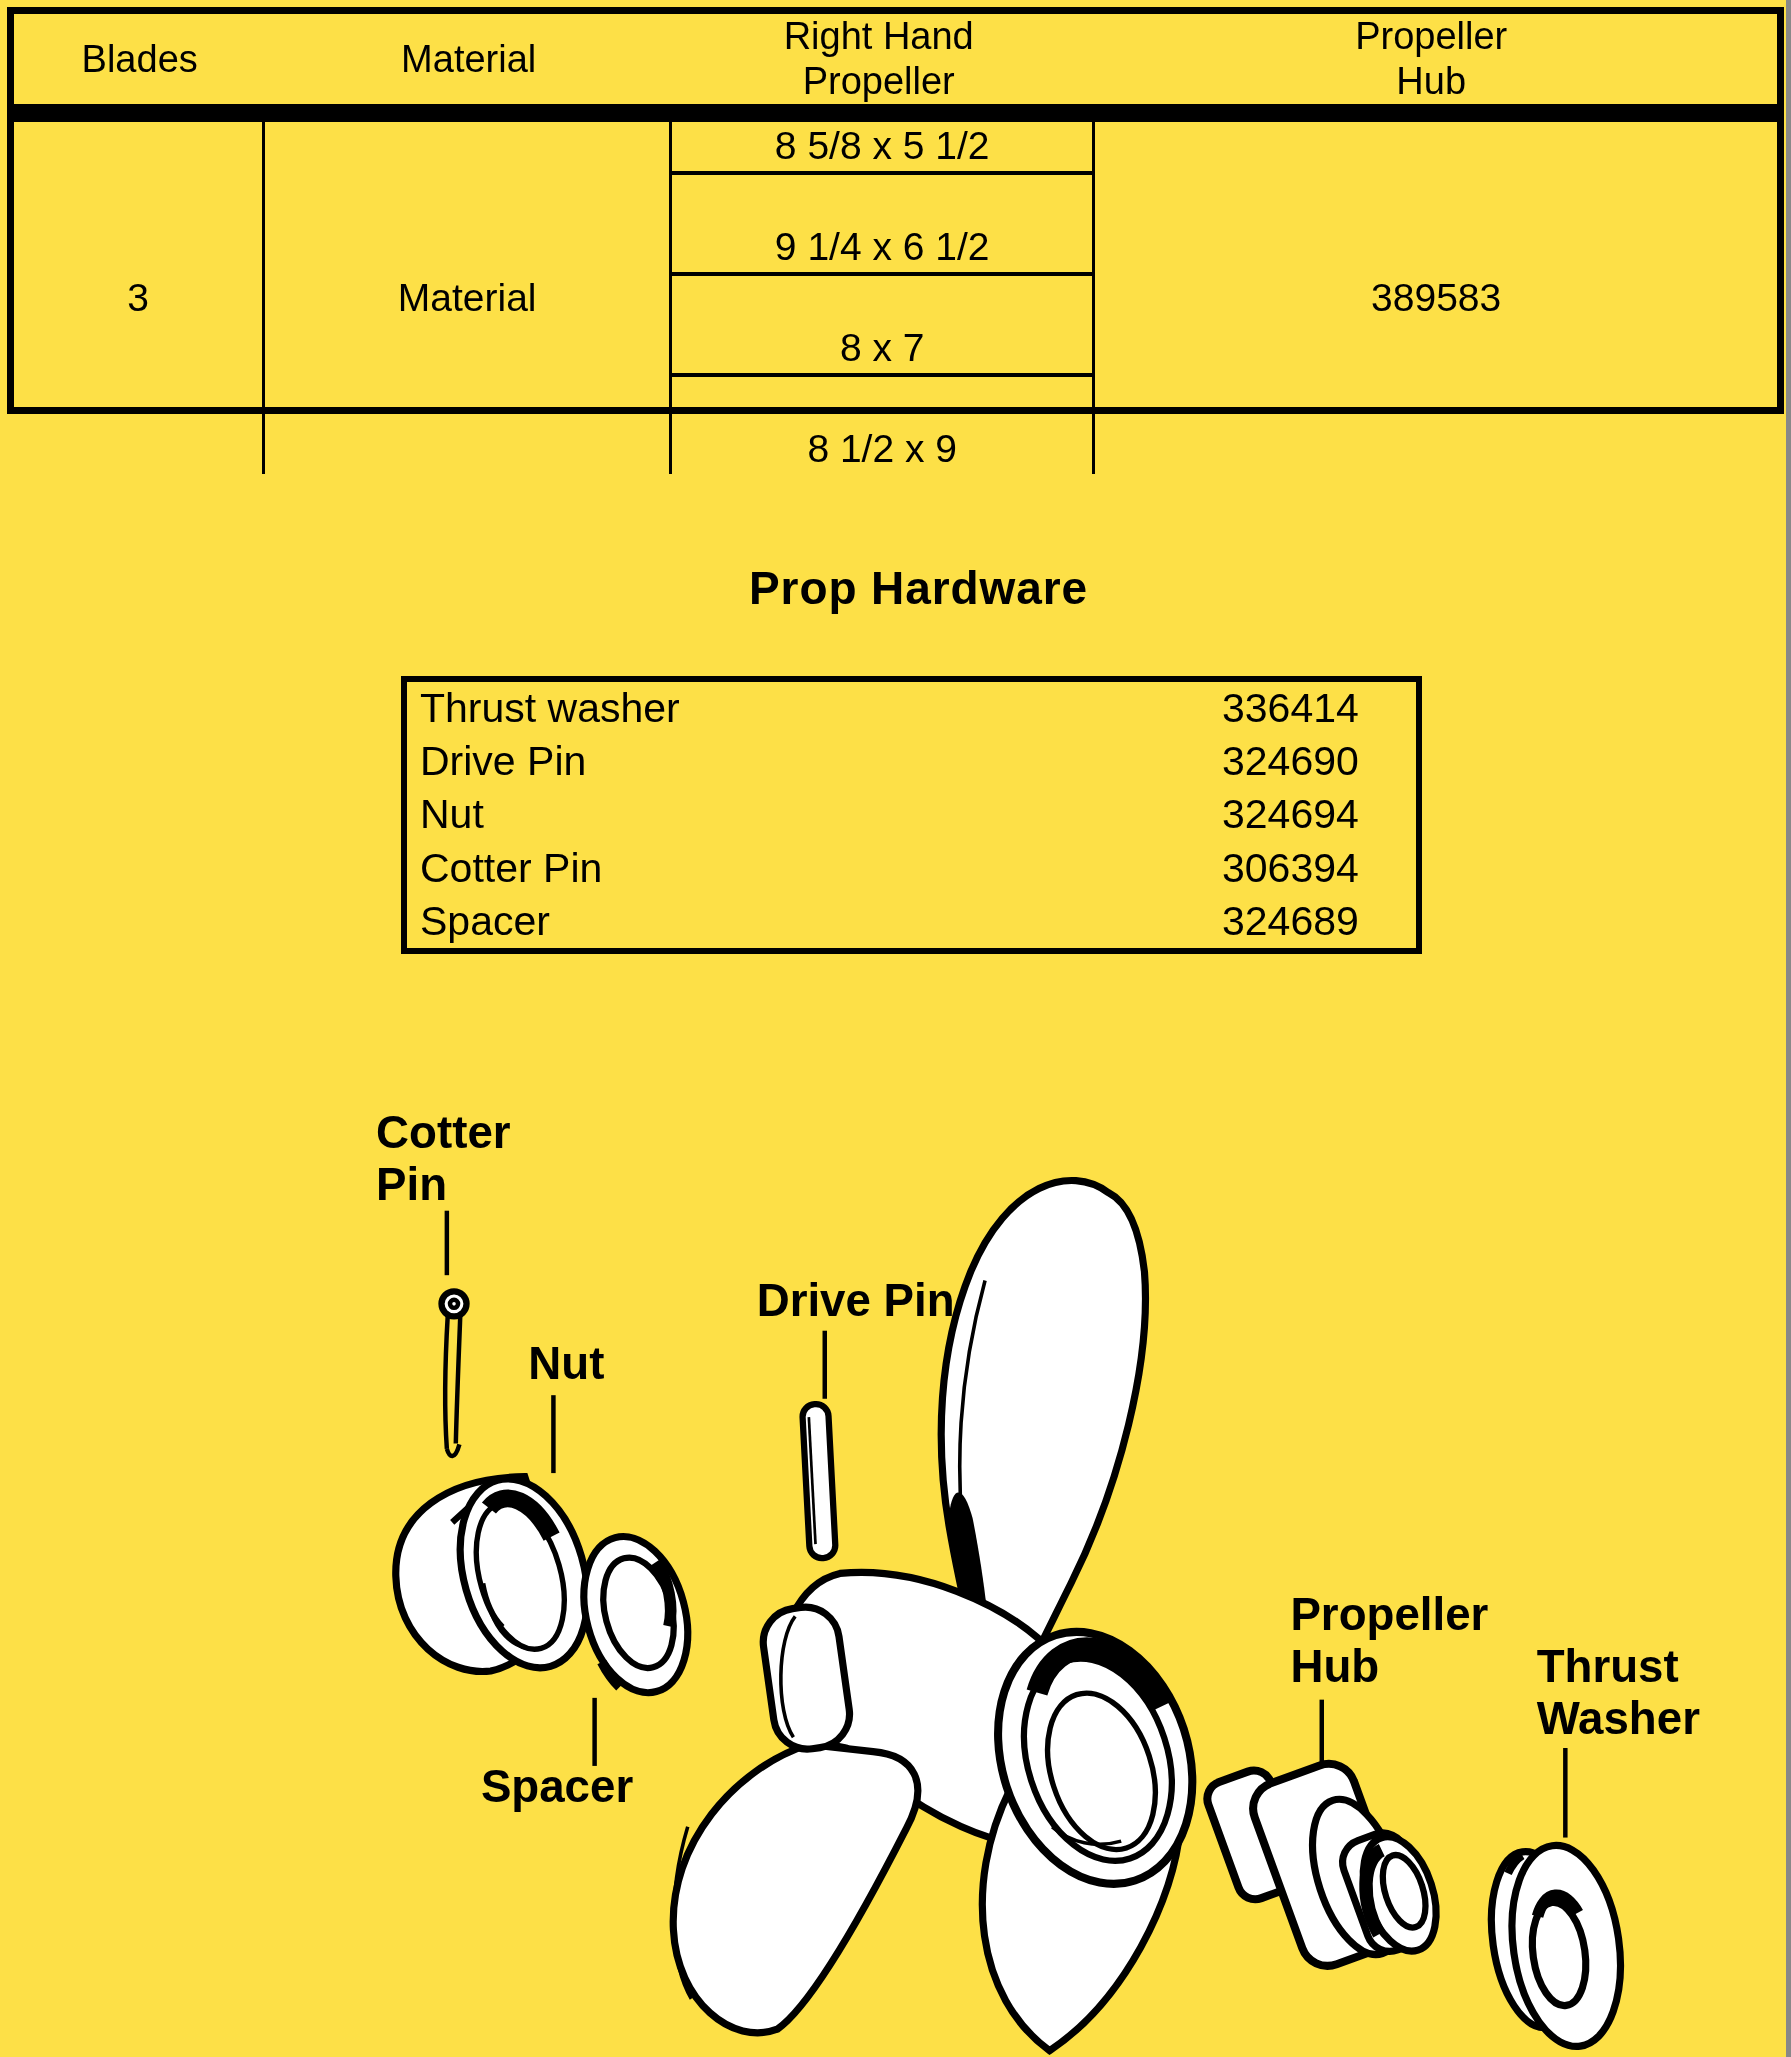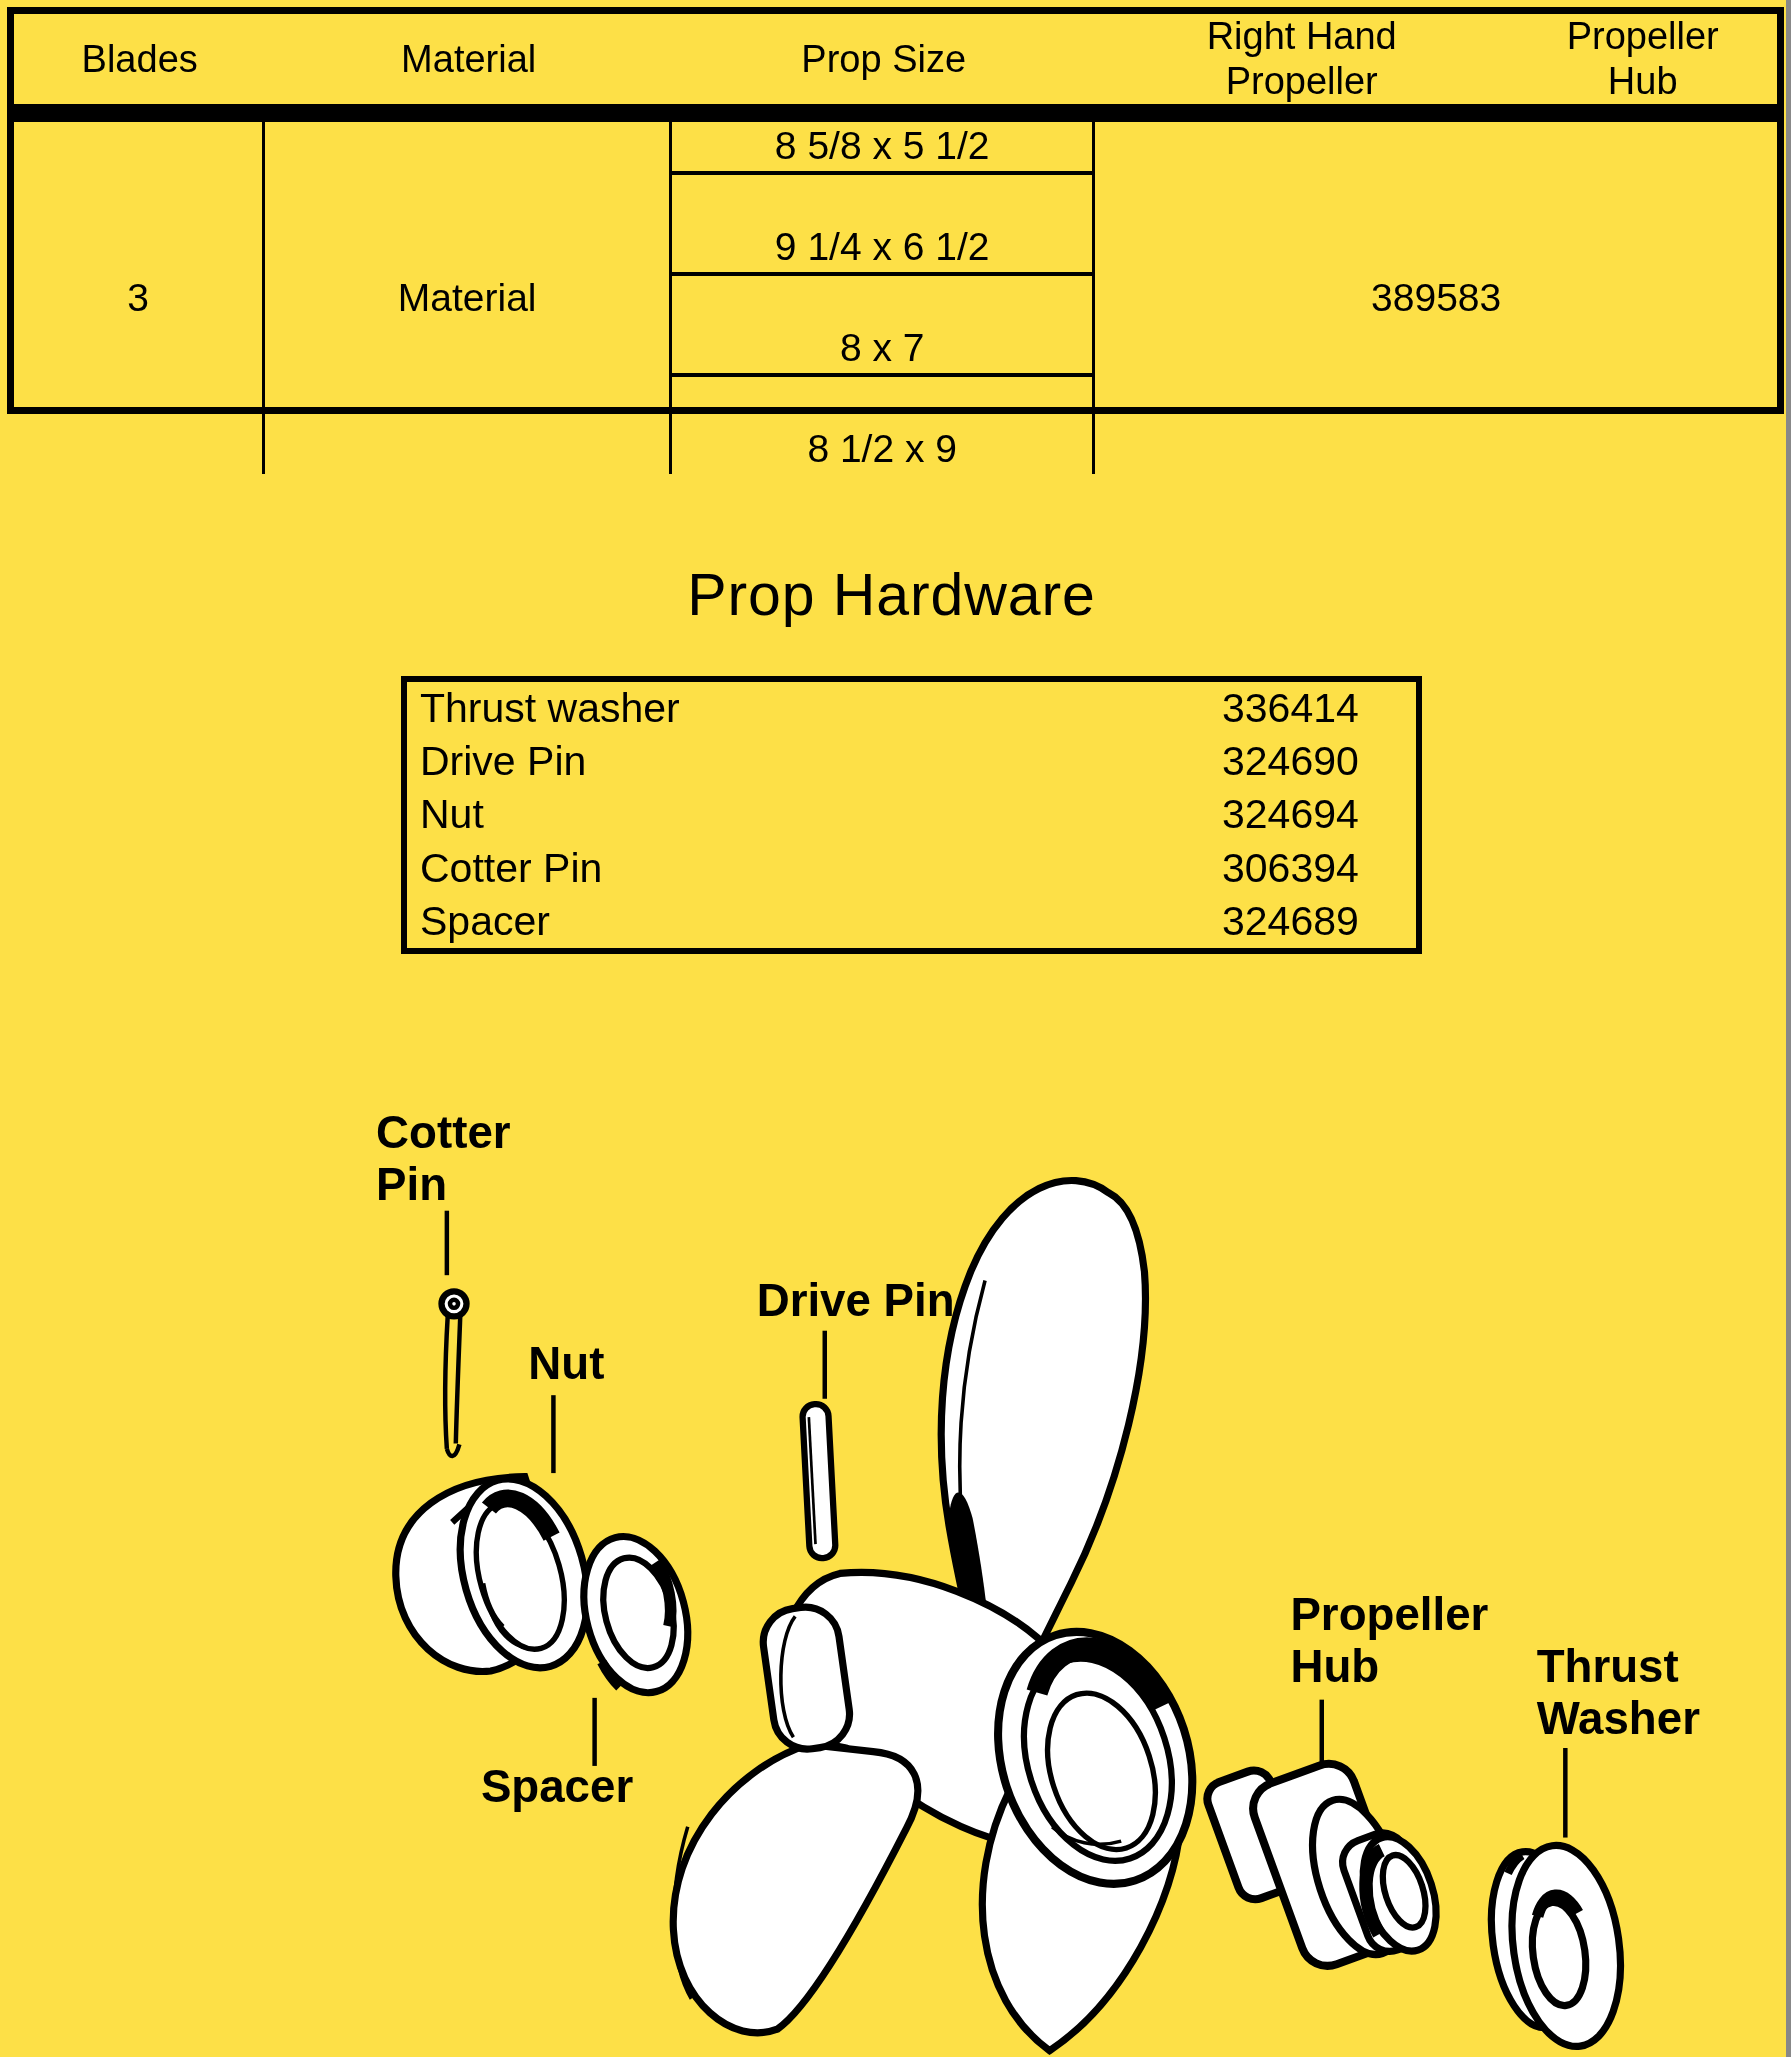--- a/index.html
+++ b/index.html
@@ -27,22 +27,22 @@
   .vline{border-right:3.6px solid #000;box-sizing:border-box;}
   .rowspan-cell{display:flex;align-items:center;justify-content:center;font-size:39px;}
   .stack{display:flex;flex-direction:column;gap:48px;}
   .stack .scell{
     height:49px;display:flex;align-items:center;justify-content:center;
     font-size:39px;border-bottom:4.5px solid #000;box-sizing:content-box;
   }
   .stack .scell:last-child{border-bottom:none;}
   
   .hw-title{
-    position:absolute;left:354px;top:561px;width:1075px;text-align:center;
-    font-size:59px;font-weight:normal;letter-spacing:0.9px;
+    position:absolute;left:381px;top:561px;width:1075px;text-align:center;
+    font-size:46px;font-weight:bold;letter-spacing:0.9px;
   }
   .hw-box{
     position:absolute;left:401px;top:676px;width:1021px;height:278px;
     border:6.3px solid #000;box-sizing:border-box;display:flex;flex-direction:column;
     justify-content:space-evenly;
   }
   .hw-row{display:flex;align-items:center;height:53px;padding-left:13px;padding-right:42px;}
   .hw-name{flex:1;font-size:41px;}
   .hw-part{width:152px;font-size:41px;text-align:left;}
   
@@ -54,21 +54,20 @@
 </style>
 </head>
 <body>
 
 <div id="page">
 
   <div class="spec-table">
     <div class="spec-header">
       <div class="hcell w-blades">Blades</div>
       <div class="hcell w-material">Material</div>
-      <div class="hcell w-size">Prop Size</div>
       <div class="hcell w-prop">
         <span>
           <span>Right Hand</span><br>
           <span>Propeller</span>
         </span>
       </div>
       <div class="hcell w-hub">
         <span>
           <span>Propeller</span><br>
           <span>Hub</span>

